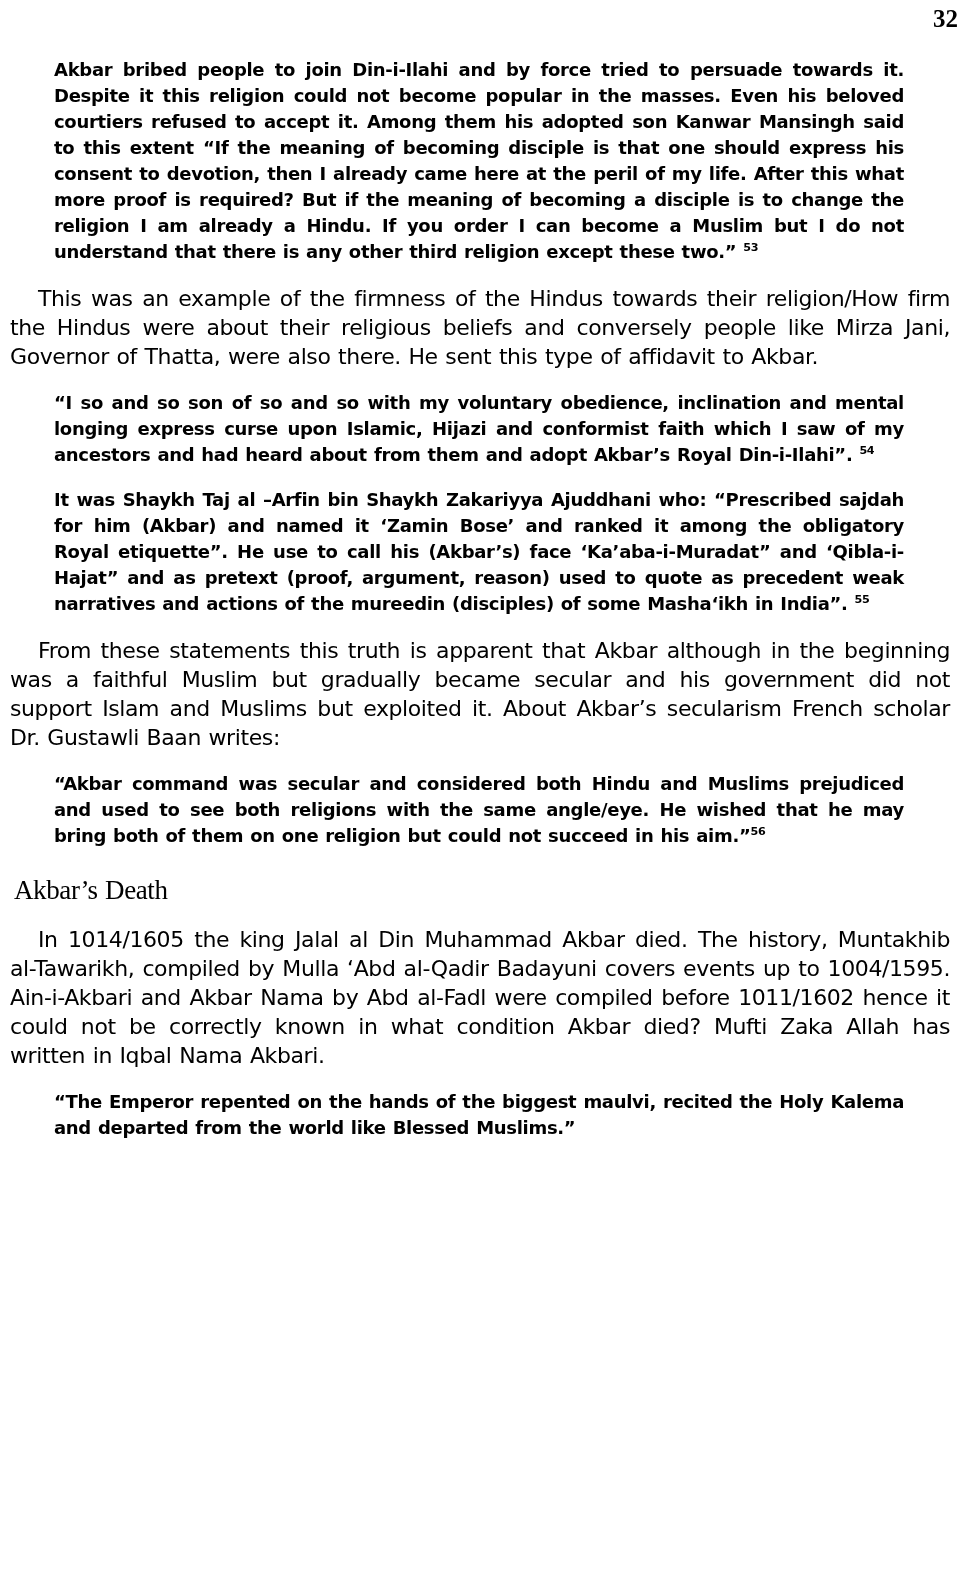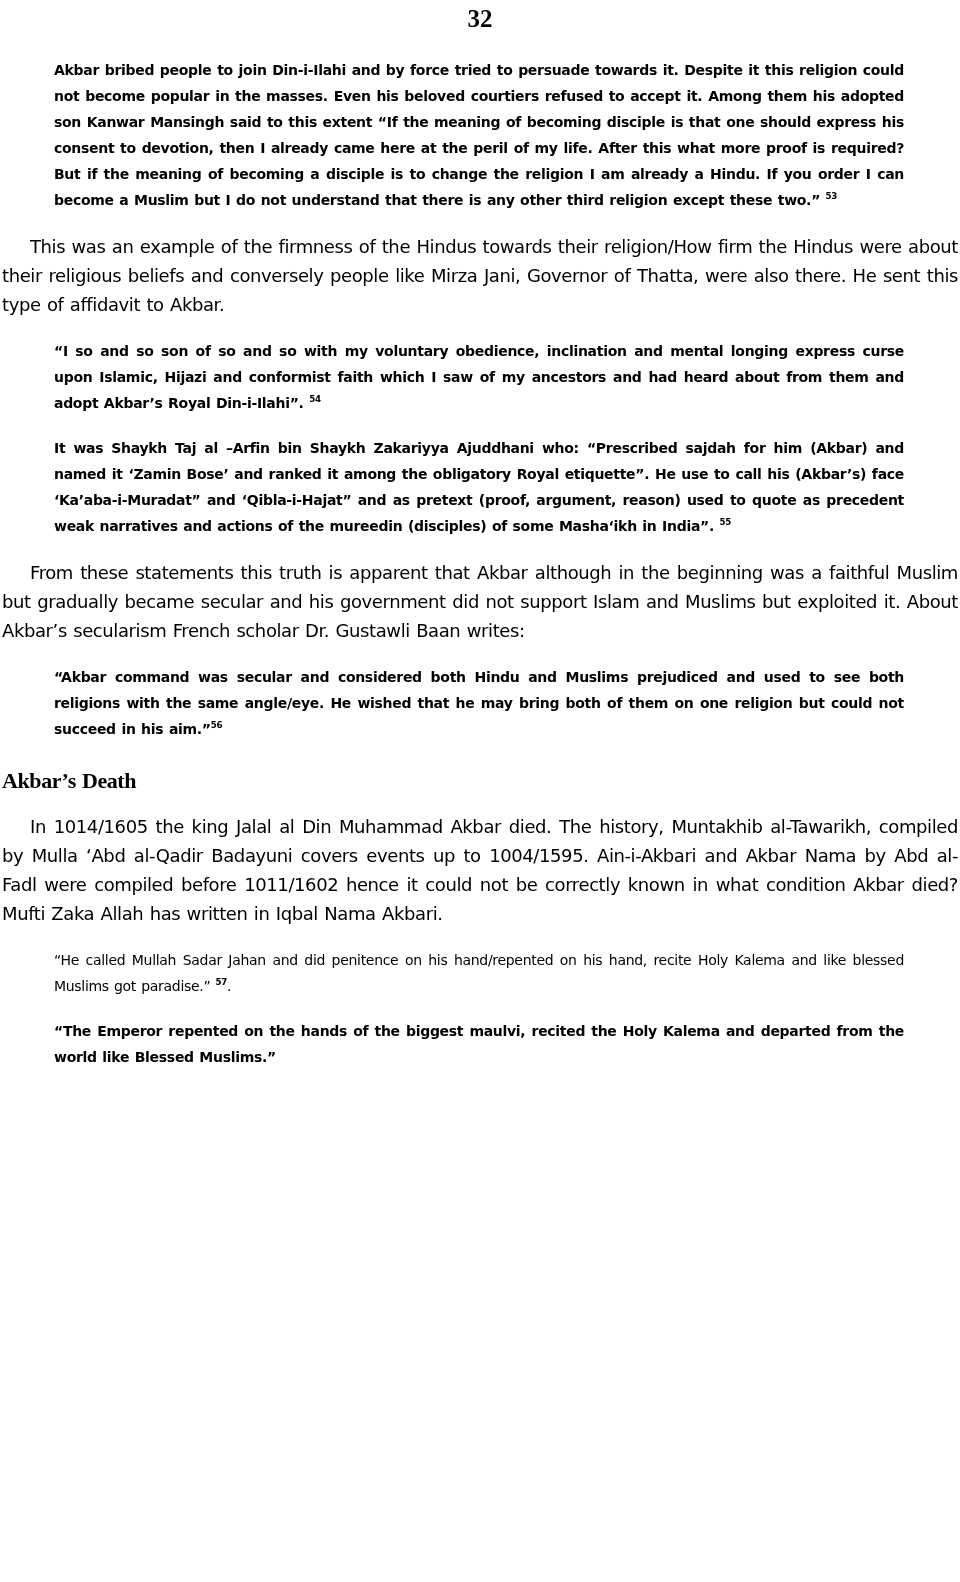--- a/index.html
+++ b/index.html
@@ -11,53 +11,53 @@
   .page {
     box-sizing: border-box;
     width: 960px;
     min-height: 1582px;
     background: #ffffff;
     padding: 6px 2px 8px 2px;
     font-family: "DejaVu Sans", sans-serif;
     overflow: hidden;
   }
   .pagenum {
-    text-align: center;
+    text-align: right;
     font-family: "Liberation Serif", serif;
     font-weight: 700;
     font-size: 25px;
     line-height: 1;
     margin: 0 0 26px 0;
   }
   .para {
-    margin: 19px 0;
-    font-size: 18px;
+    margin: 19px 8px;
+    font-size: 22px;
     line-height: 29px;
     text-align: justify;
     text-indent: 28px;
     letter-spacing: -0.4px;
     word-spacing: 1px;
   }
   .bq {
     margin: 19px 54px 19px 52px;
-    font-size: 14px;
+    font-size: 18px;
     line-height: 26px;
     text-align: justify;
     letter-spacing: -0.3px;
     word-spacing: 1px;
   }
   .bq.bold {
     font-weight: 700;
   }
   .heading {
     font-family: "Liberation Serif", serif;
-    font-weight: 700;
-    font-size: 22px;
+    font-weight: 400;
+    font-size: 27px;
     line-height: 1.15;
-    margin: 26px 0 4px 0;
+    margin: 26px 0 4px 12px;
     text-indent: 0;
   }
   sup.fn {
     font-weight: 700;
     font-size: 62%;
     line-height: 0;
   }
 </style>
 </head>
 <body>
@@ -77,18 +77,17 @@
 
   <p class="para">From these statements this truth is apparent that Akbar although in the beginning was a faithful Muslim but gradually became secular and his government did not support Islam and Muslims but exploited it. About Akbar’s secularism French scholar Dr. Gustawli Baan writes:</p>
 
   <p class="bq bold"><span>“Akbar command was secular and considered both Hindu and Muslims prejudiced and used to see both religions with the same angle/eye. He wished that he may bring both of them on one religion but could not succeed in his aim.”</span><sup class="fn">56</sup></p>
 
 
   <h2 class="para heading">Akbar’s Death</h2>
 
   <p class="para">In 1014/1605 the king Jalal al Din Muhammad Akbar died. The history, Muntakhib al-Tawarikh, compiled by Mulla ‘Abd al-Qadir Badayuni covers events up to 1004/1595. Ain-i-Akbari and Akbar Nama by Abd al-Fadl were compiled before 1011/1602 hence it could not be correctly known in what condition Akbar died? Mufti Zaka Allah has written in Iqbal Nama Akbari.</p>
 
-  <p class="bq"><span>“He called Mullah Sadar Jahan and did penitence on his hand/repented on his hand, recite Holy Kalema and like blessed Muslims got paradise.” </span><sup class="fn">57</sup><span>.</span></p>
 
 
   <p class="bq bold"><span>“The Emperor repented on the hands of the biggest maulvi, recited the Holy Kalema and departed from the world like Blessed Muslims.”</span></p>
 
 </div>
 
 </body></html>

